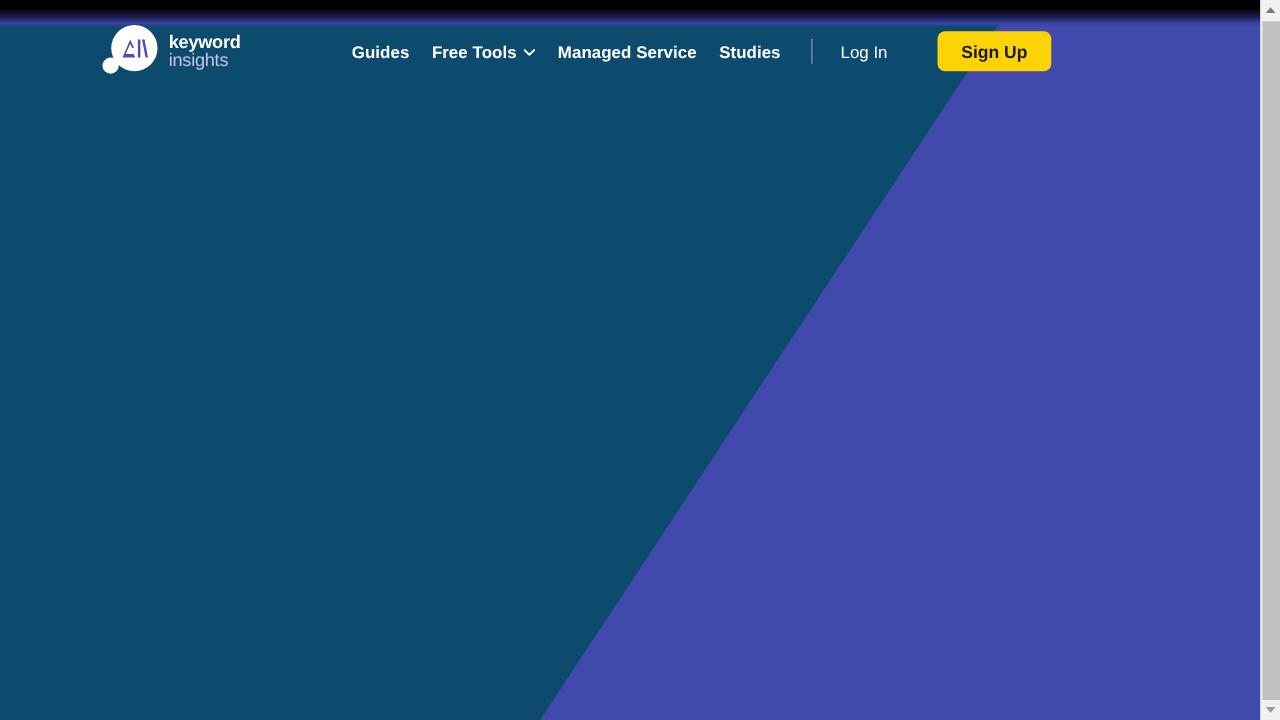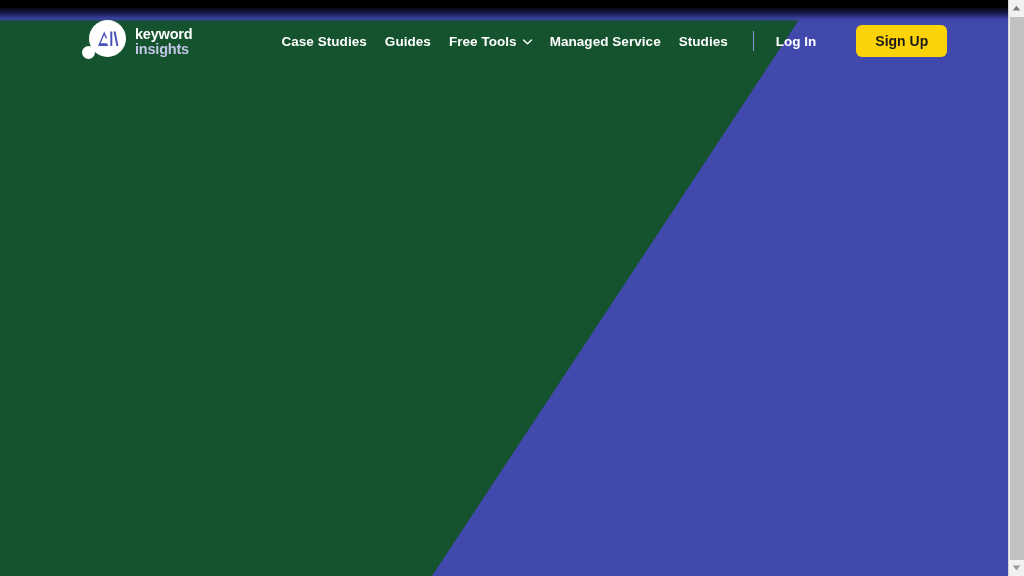--- a/index.html
+++ b/index.html
@@ -18,21 +18,21 @@
     overflow:hidden;
   }
 
   
   #page {
     position:absolute;
     left:0; top:0;
     width:1008px;
     height:576px;
     overflow:hidden;
-    background:#14532d;
+    background:#0c4a6e;
   }
 
   
   .hero-wedge {
     position:absolute;
     left:0; top:0;
     width:1008px;
     height:576px;
     background:#4249ad;
     clip-path:polygon(812px 0px, 1008px 0px, 1008px 576px, 432px 576px);
@@ -101,21 +101,21 @@
     padding-top:1px;
   }
   .logo-word-1 {
     font-size:14.5px;
     font-weight:bold;
     color:#ffffff;
     letter-spacing:-0.2px;
   }
   .logo-word-2 {
     font-size:14.5px;
-    font-weight:bold;
+    font-weight:normal;
     color:#c3c6e8;
     letter-spacing:-0.2px;
   }
 
   
   .nav {
     display:flex;
     align-items:center;
     margin-left:80px;
     gap:0;
@@ -144,21 +144,21 @@
     width:1px;
     height:20px;
     background:#8f93cf;
     margin:0 14px 0 16px;
     flex:0 0 auto;
   }
 
   .login-link {
     color:#ffffff;
     font-size:13.5px;
-    font-weight:bold;
+    font-weight:normal;
     padding:6px 8px;
     cursor:pointer;
     text-decoration:none;
     white-space:nowrap;
   }
 
   .signup-btn {
     margin-left:32px;
     background:#fcd307;
     color:#1b1b1b;
@@ -232,23 +232,20 @@
         </span>
         <span class="logo-words">
           <span class="logo-word-1">keyword</span>
           <span class="logo-word-2">insights</span>
         </span>
       </a>
 
       <nav class="nav">
 
 
-        <a class="nav-item" href="#">
-          <span>Case Studies</span>
-        </a>
 
         <a class="nav-item" href="#">
           <span>Guides</span>
         </a>
 
         <a class="nav-item" href="#">
           <span>Free Tools</span>
           <svg class="chev" viewBox="0 0 10 6">
             <path d="M0.6 0.8 L5 5 L9.4 0.8" fill="none" stroke="#ffffff" stroke-width="1.6" stroke-linecap="round" stroke-linejoin="round"></path>
           </svg>

